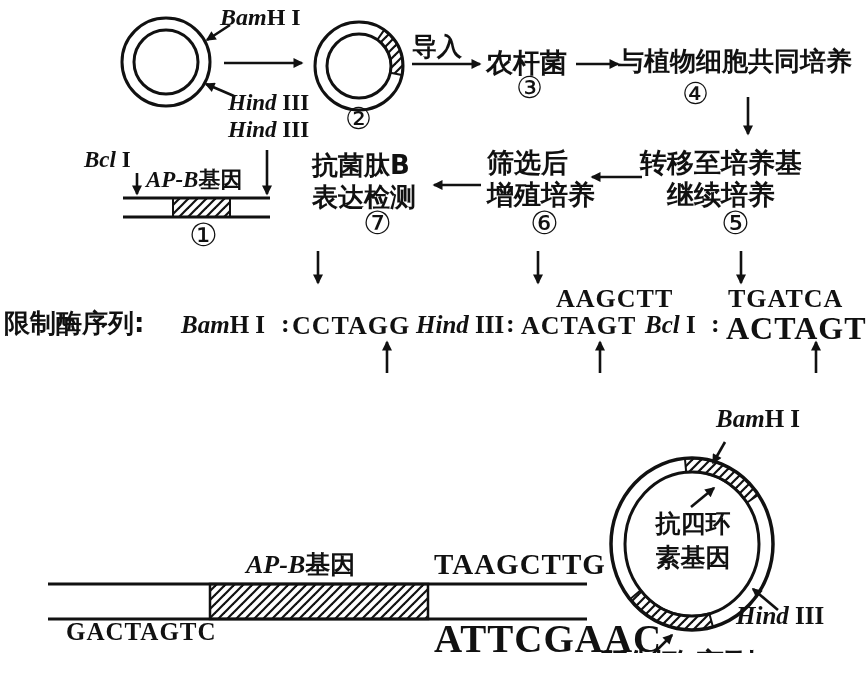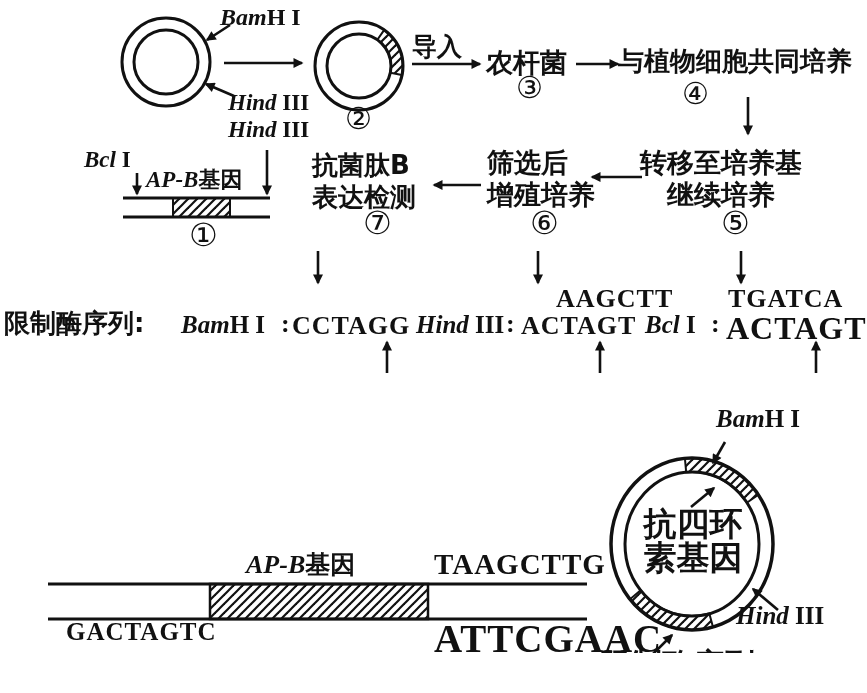--- a/index.html
+++ b/index.html
@@ -121,20 +121,20 @@
   <div class="lbl seq" style="left:711px;top:310px;font-size:26px;">:</div>
   <div class="lbl seq" style="left:728px;top:285px;font-size:26px;">TGATCA</div>
   <div class="lbl seq" style="left:726px;top:312px;font-size:32px;text-align:center;">ACTAGT</div>
 
   <div class="lbl" style="left:246px;top:551px;"><span class="en it" style="font-size:26px;">AP-B</span><span class="cn" style="font-size:25px;">基因</span></div>
   <div class="lbl seq" style="left:434px;top:549px;font-size:29px;">TAAGCTTG</div>
   <div class="lbl seq" style="left:66px;top:619px;font-size:25px;">GACTAGTC</div>
   <div class="lbl seq" style="left:434px;top:619px;font-size:39px;">ATTCGAAC</div>
 
   <div class="lbl en" style="left:716px;top:406px;font-size:25px;"><span class="it">Bam</span><span>H I</span></div>
-  <div class="lbl cn center" style="left:639px;top:507px;width:108px;font-size:33px;">
+  <div class="lbl cn center" style="left:639px;top:507px;width:108px;font-size:25px;">
     <div style="line-height:34px;">抗四环</div>
     <div style="line-height:34px;">素基因</div>
   </div>
   <div class="lbl en" style="left:736px;top:603px;font-size:25px;"><span class="it">Hind</span><span> III</span></div>
   <div class="lbl cn" style="left:600px;top:648px;font-size:31px;">限制酶序列</div>
 
 </div>
 
 </body></html>

